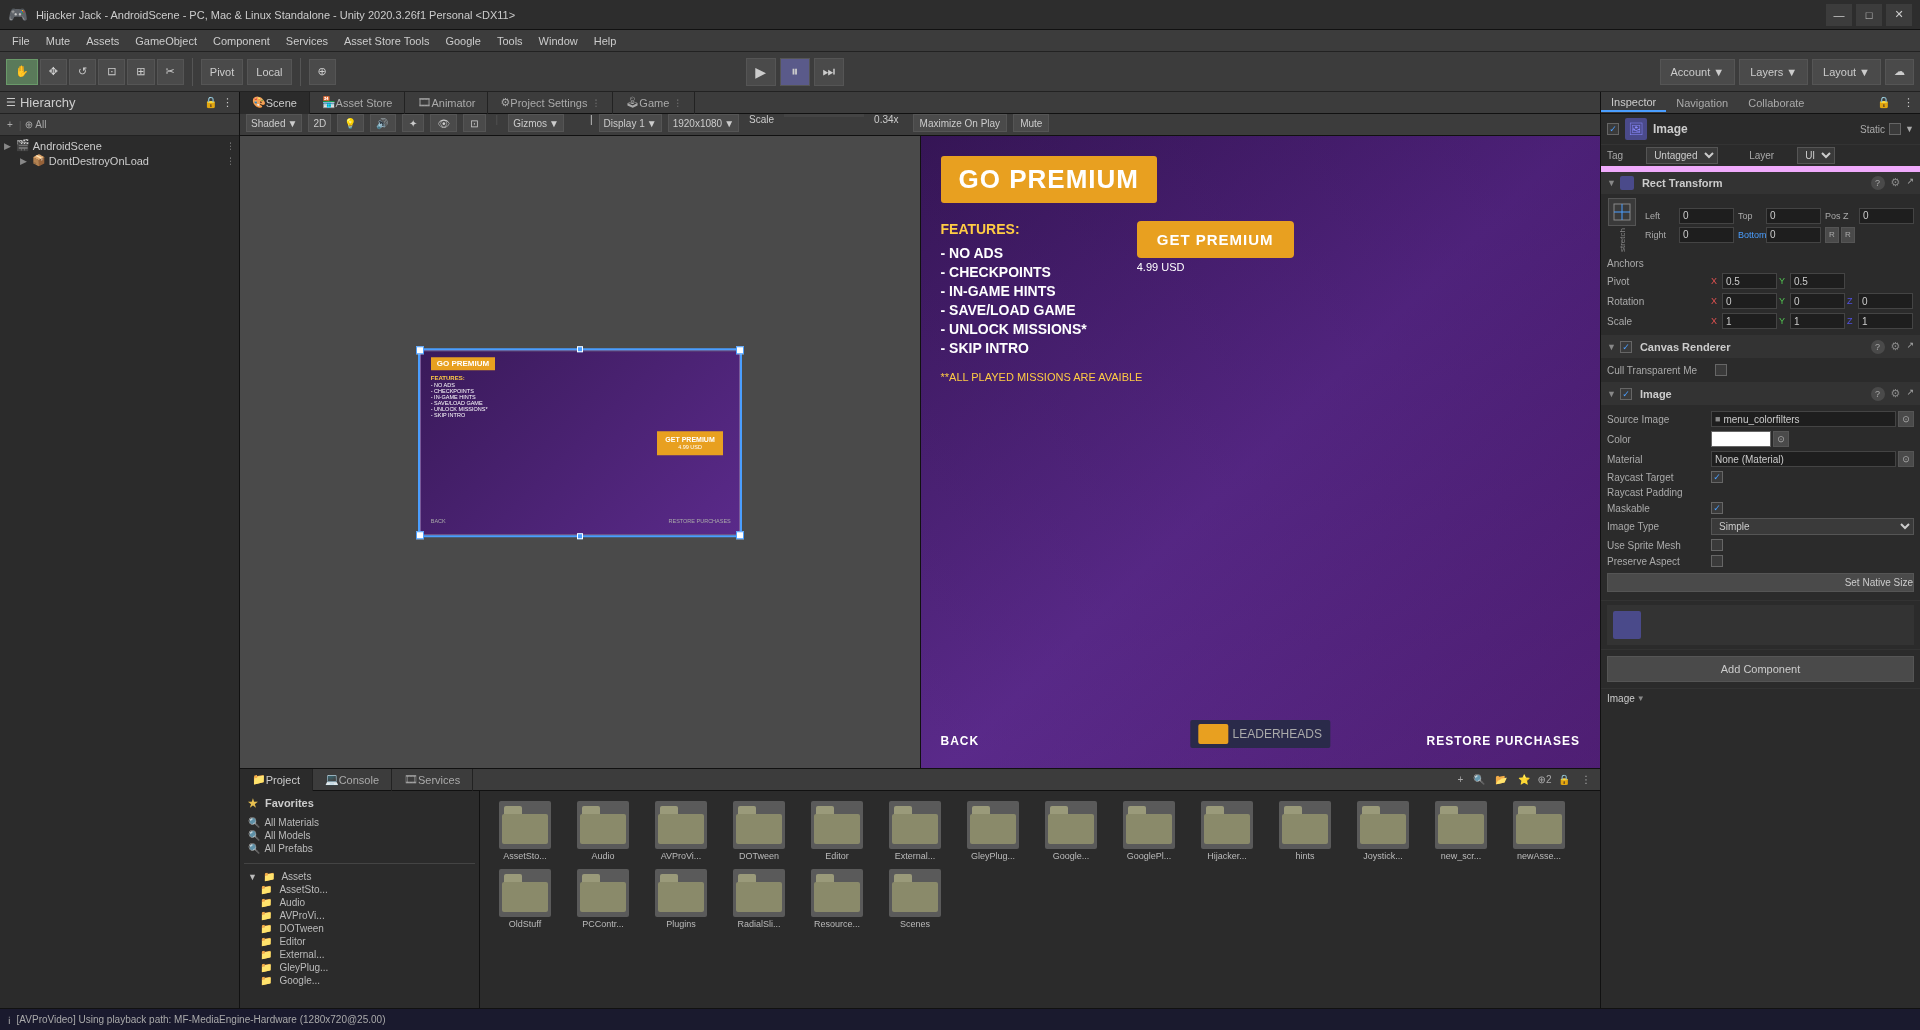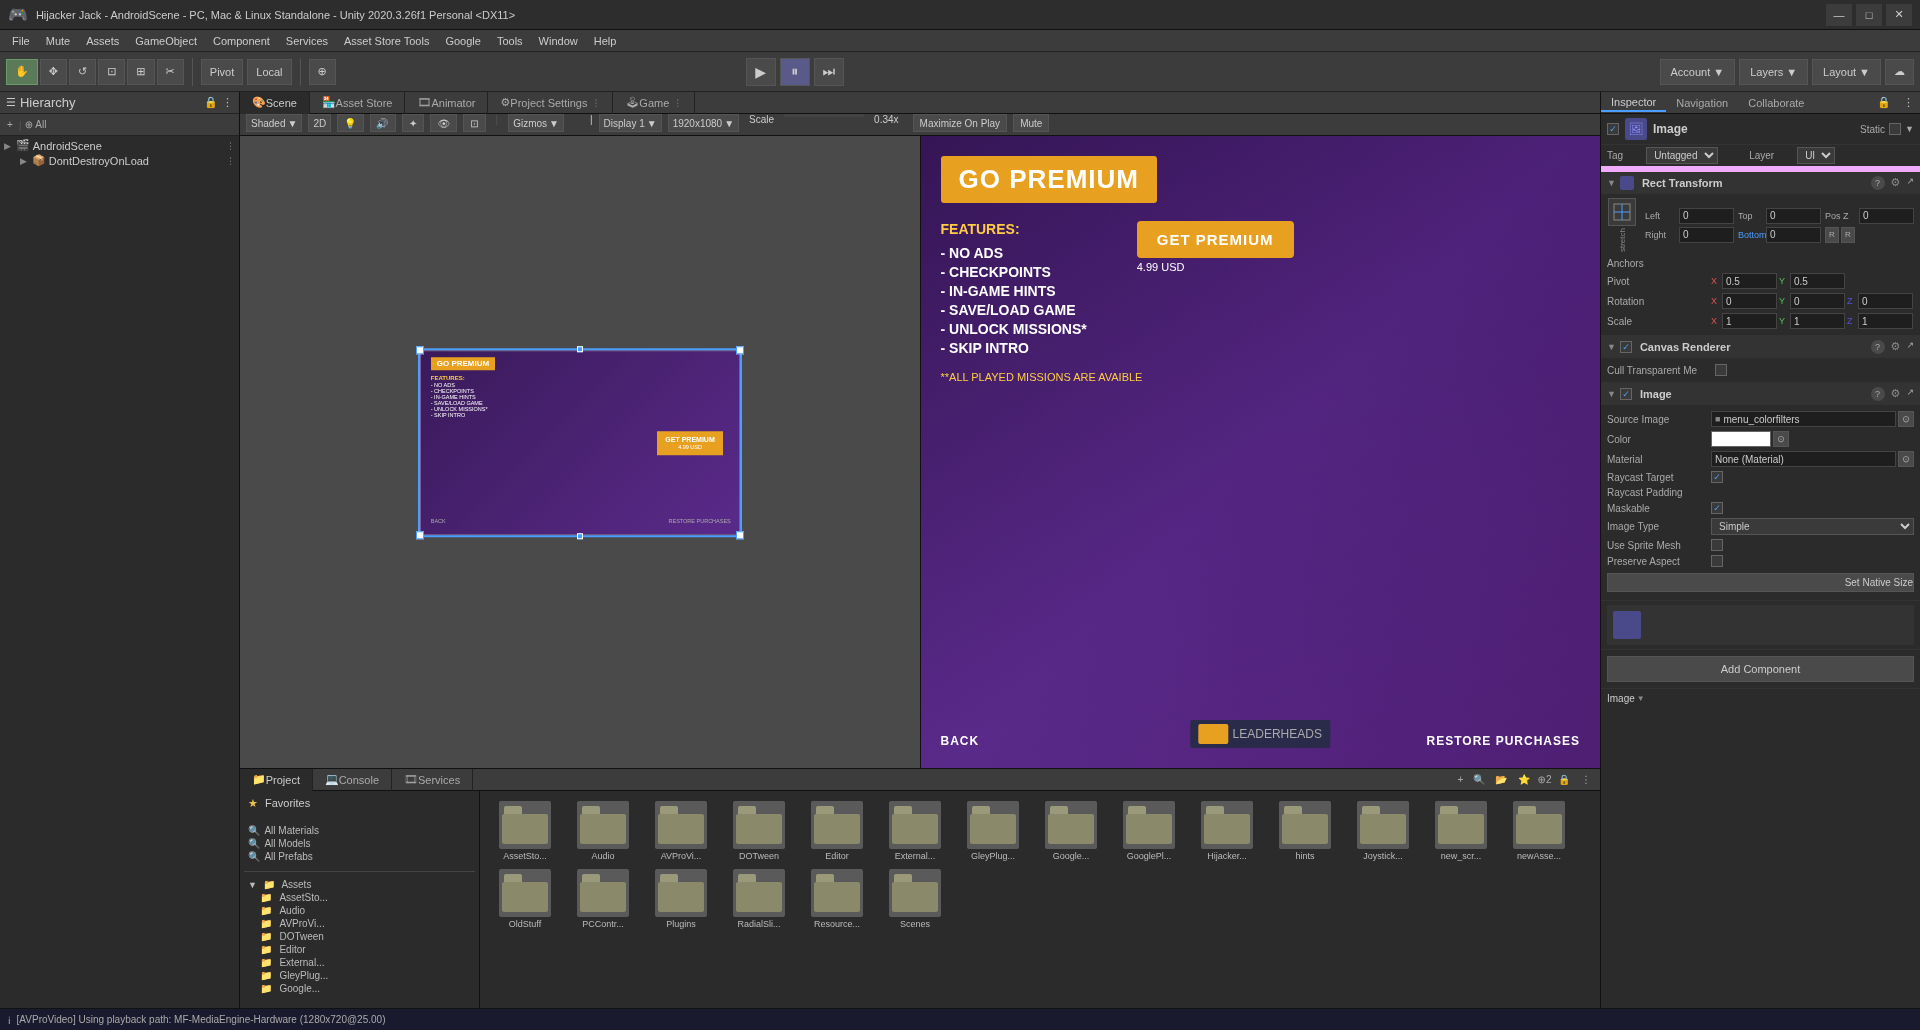--- a/index.html
+++ b/index.html
@@ -56,21 +56,21 @@
     .get-premium-btn { background: #e8a020; color: #fff; font-size: 15px; font-weight: bold; padding: 10px 20px; border: none; cursor: pointer; border-radius: 4px; font-family: Impact, Arial Black, sans-serif; letter-spacing: 1px; }
     .price { color: #fff; font-size: 11px; margin-top: 3px; }
     .nav-row { display: flex; justify-content: space-between; margin-top: auto; padding-top: 10px; }
     .nav-link { color: #fff; font-size: 12px; font-weight: bold; letter-spacing: 1px; cursor: pointer; }
 
     
     #bottom { height: 240px; background: #2b2b2b; border-top: 1px solid #111; display: flex; flex-direction: column; }
     #bottom-tabs { background: #3c3c3c; height: 22px; display: flex; align-items: center; border-bottom: 1px solid #111; }
     #bottom-content { flex: 1; display: flex; }
     #favorites-panel { width: 240px; background: #2b2b2b; border-right: 1px solid #111; padding: 4px; }
-    .fav-title { color: #ccc; font-size: 11px; padding: 2px 4px; font-weight: normal; margin-bottom: 12px; }
+    .fav-title { color: #ccc; font-size: 11px; padding: 2px 4px; font-weight: bold; margin-bottom: 4px; }
     .fav-item { display: flex; align-items: center; gap: 4px; padding: 1px 4px; font-size: 10px; color: #bbb; cursor: pointer; }
     #assets-panel { flex: 1; display: flex; flex-direction: column; }
     .assets-grid { flex: 1; display: flex; flex-wrap: wrap; gap: 8px; padding: 10px; overflow-y: auto; align-content: flex-start; }
     .asset-item { display: flex; flex-direction: column; align-items: center; width: 70px; cursor: pointer; }
     .asset-icon { width: 52px; height: 48px; background: #5a5a5a; border-radius: 2px; display: flex; align-items: center; justify-content: center; }
     .folder-icon { width: 46px; height: 38px; position: relative; }
     .folder-body { width: 46px; height: 30px; background: #8a8a6a; border-radius: 2px; position: absolute; bottom: 0; }
     .folder-tab { width: 18px; height: 8px; background: #9a9a7a; border-radius: 2px 2px 0 0; position: absolute; top: 0; left: 2px; }
     .asset-label { font-size: 9px; color: #bbb; text-align: center; margin-top: 2px; word-break: break-all; max-width: 70px; }
 

